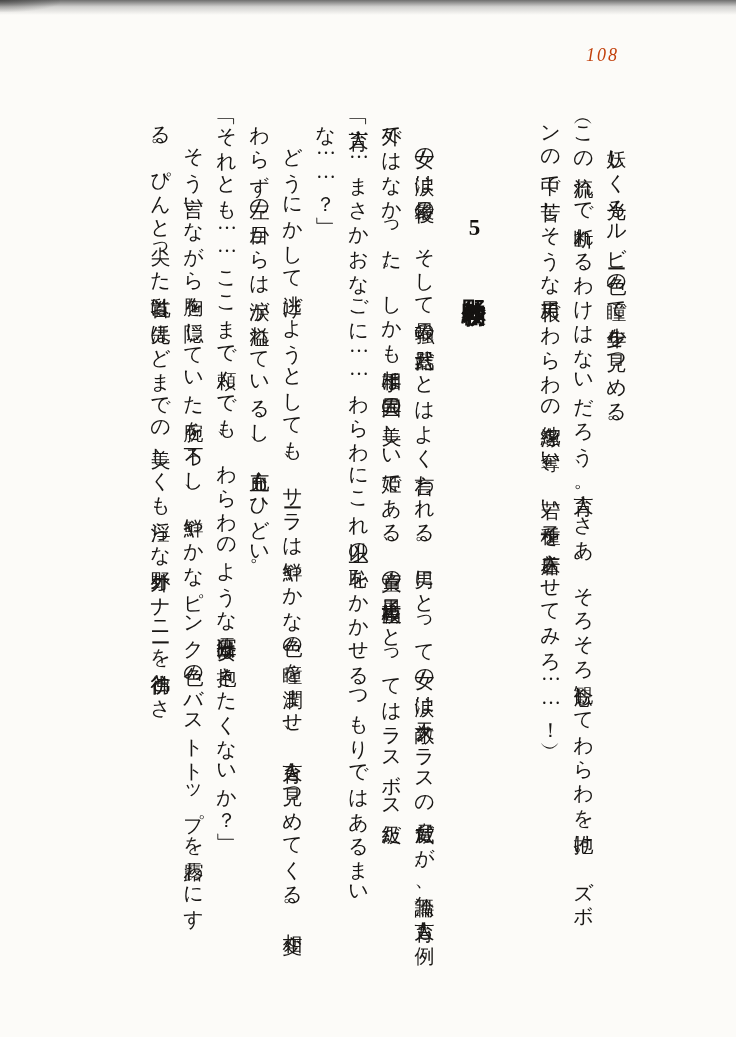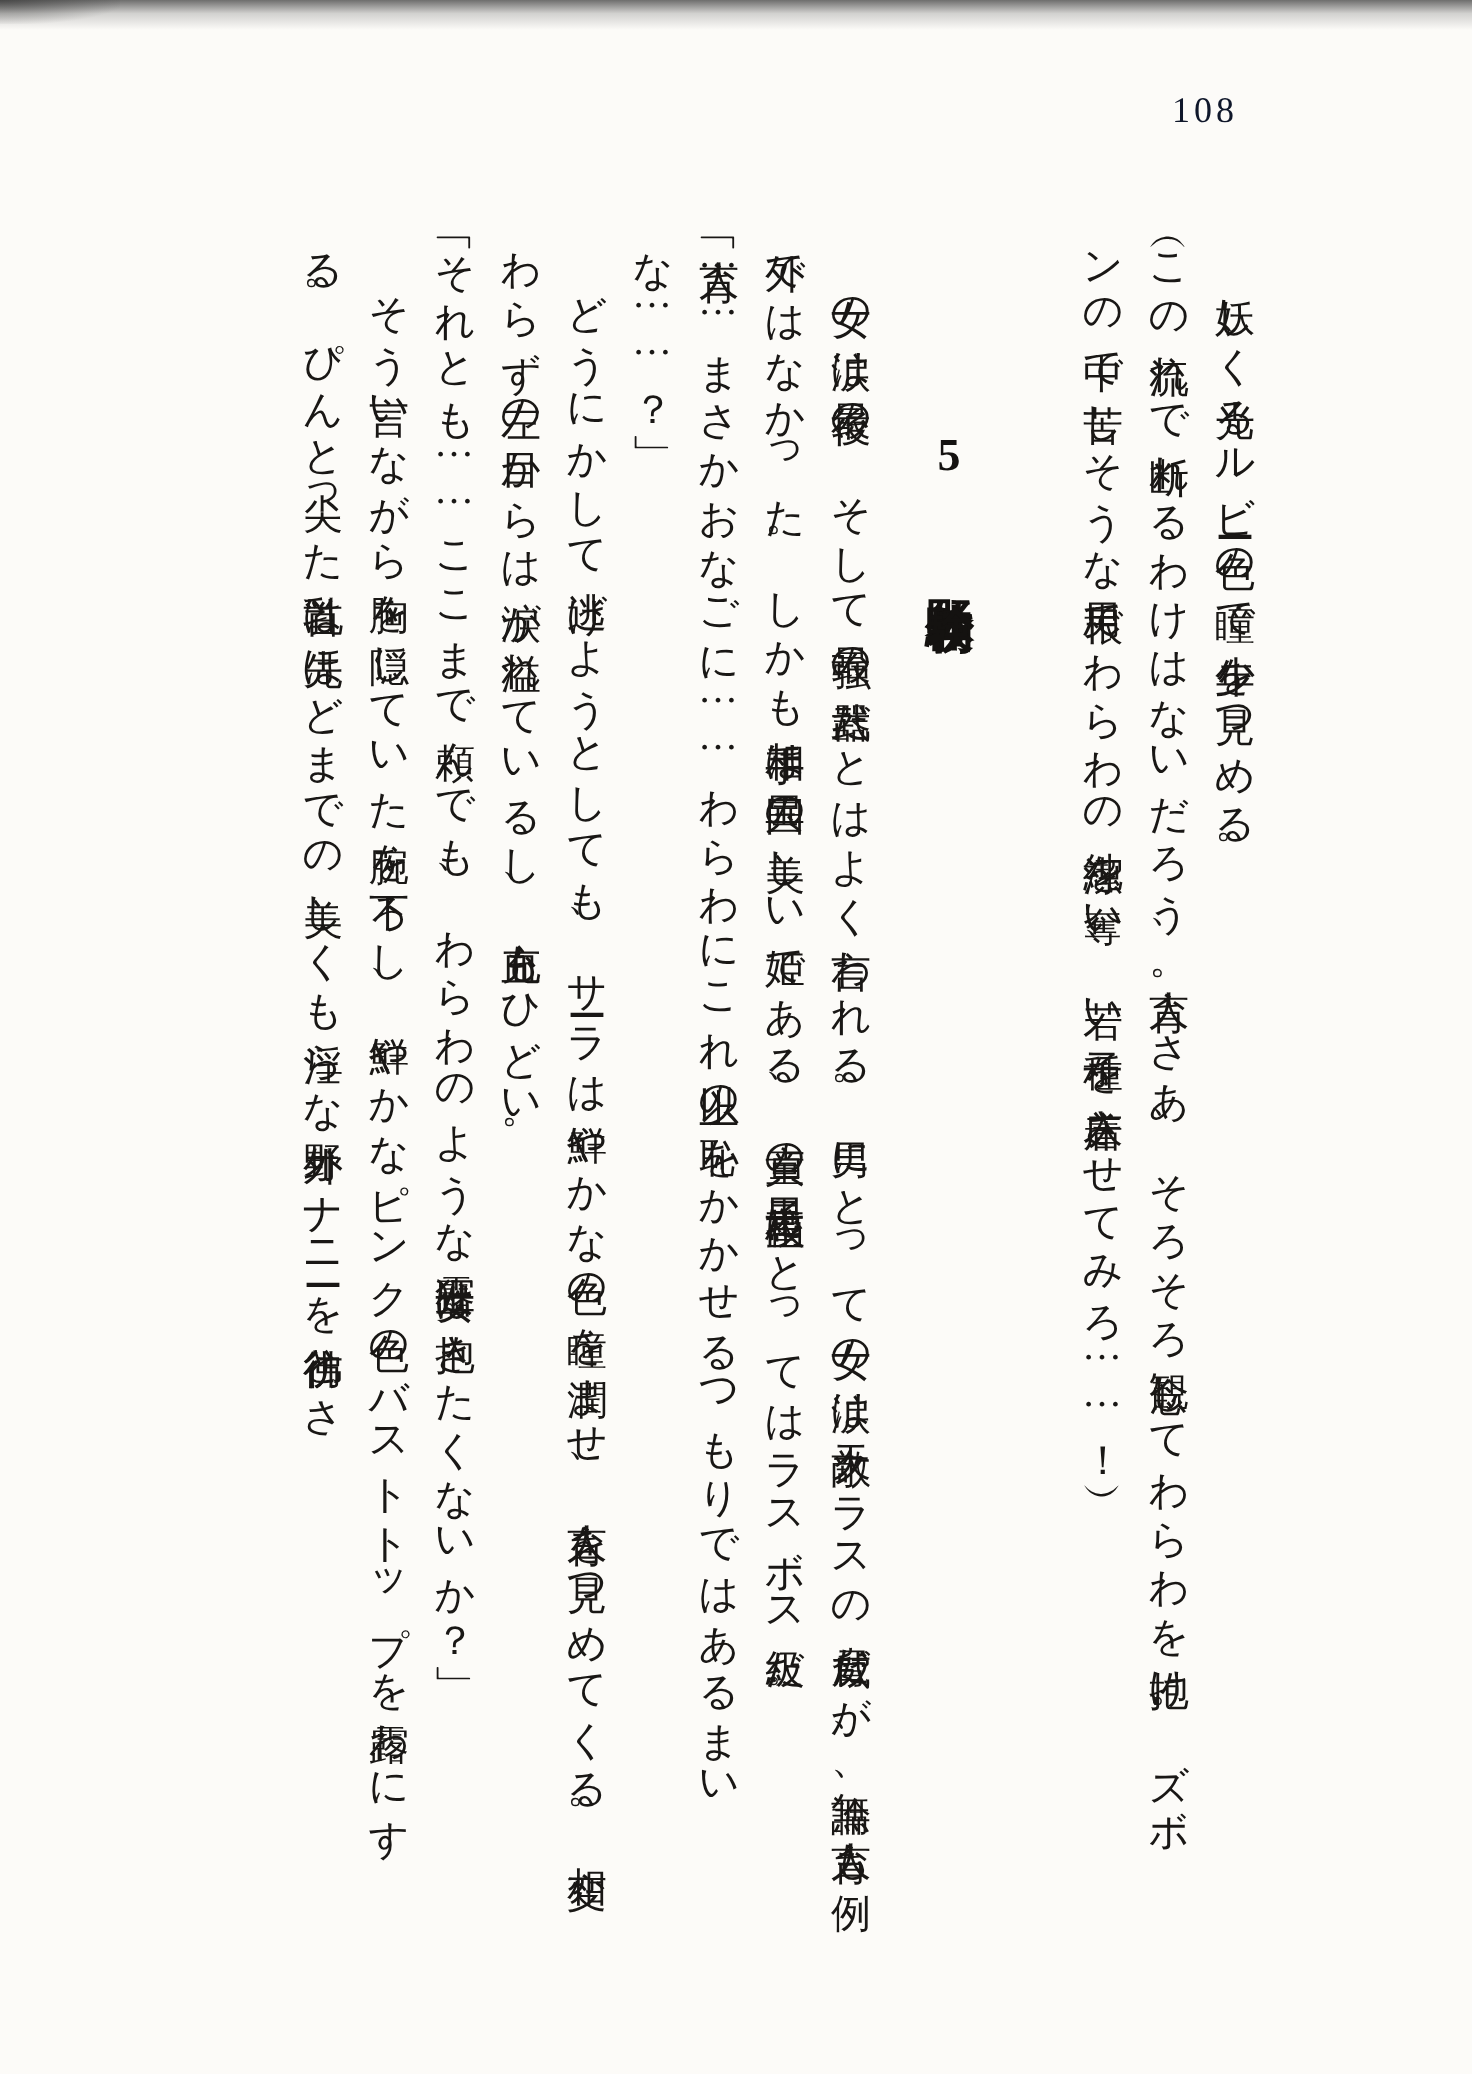--- a/index.html
+++ b/index.html
@@ -38,22 +38,23 @@
     background: radial-gradient(ellipse at 0% 0%,
       rgba(40, 40, 40, 0.55) 0%,
       rgba(40, 40, 40, 0) 75%);
     pointer-events: none;
   }
   .page-number {
     position: absolute;
     top: 45px;
     left: 586px;
     font-size: 18px;
+    font-style: italic;
     letter-spacing: 2px;
-    color: #0f172a;
+    color: #c2410c;
   }
   .vtext {
     position: absolute;
     top: 112px;
     right: 103px;
     height: 822px;
     writing-mode: vertical-rl;
     -webkit-writing-mode: vertical-rl;
     text-orientation: upright;
     -webkit-text-orientation: upright;

